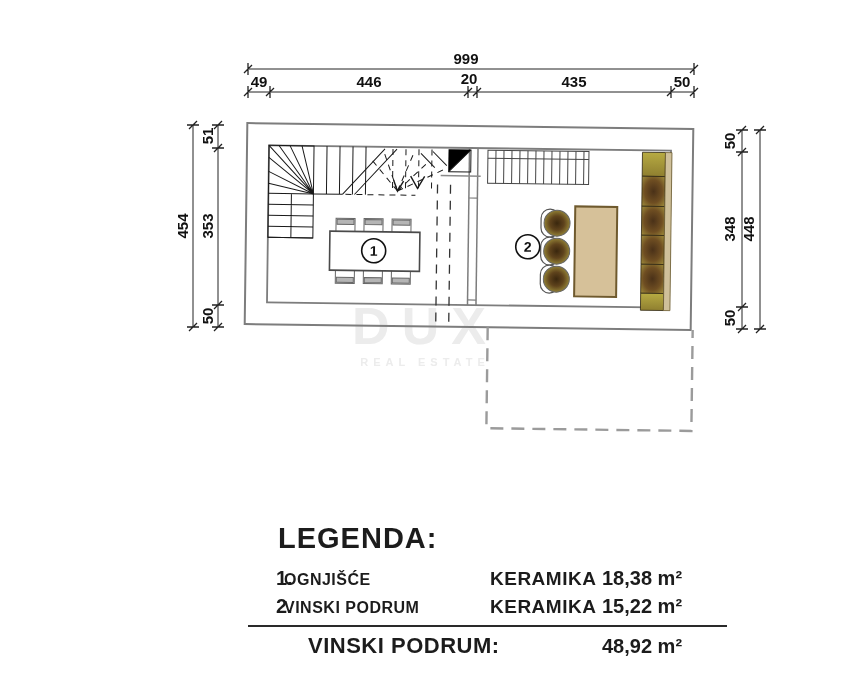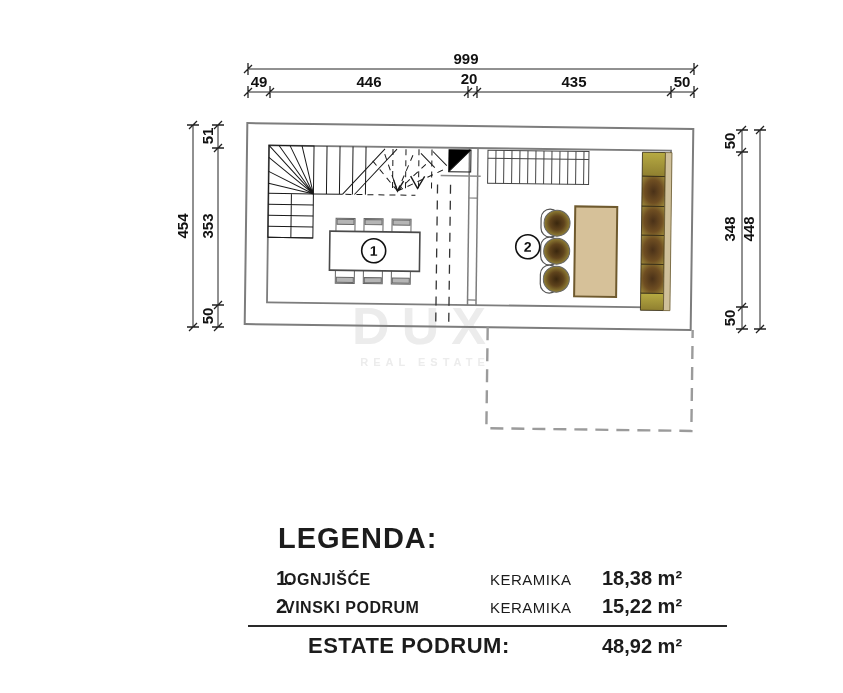--- a/index.html
+++ b/index.html
@@ -14,21 +14,21 @@
   .watermark{position:absolute;left:336px;top:300px;width:178px;text-align:center;z-index:0;}
   .wm-brand{font-size:52px;font-weight:700;letter-spacing:12px;color:#ececec;line-height:1.0;}
   .wm-tag{font-size:11px;font-weight:700;letter-spacing:5px;color:#ececec;margin-top:4px;}
   .plan-svg{position:absolute;left:0;top:0;z-index:1;}
   
   .legend{position:absolute;left:248px;top:522px;width:480px;z-index:2;}
   .legend-title{font-size:29px;font-weight:700;margin:0 0 12px 30px;letter-spacing:1px;}
   .legend-grid{display:grid;grid-template-columns:36px 206px 112px 1fr;row-gap:5px;align-items:baseline;}
   .lg-num{font-size:20px;font-weight:700;padding-left:28px;}
   .lg-name{font-size:16px;font-weight:700;letter-spacing:0.5px;}
-  .lg-mat{font-size:15px;font-weight:400;letter-spacing:0.5px;}
+  .lg-mat{font-size:19px;font-weight:700;letter-spacing:0.5px;}
   .lg-area{font-size:20px;font-weight:700;}
   .legend-divider{height:0;border-top:2px solid #2a2a2a;margin:7px 0 6px 0;width:479px;}
   .legend-total{display:grid;grid-template-columns:354px 1fr;align-items:baseline;}
   .lg-total-label{font-size:22px;font-weight:700;padding-left:60px;letter-spacing:0.5px;}
   .lg-total-area{font-size:20px;font-weight:700;}
 </style>
 </head>
 <body>
 
 <div class="page">
@@ -203,18 +203,18 @@
       <span class="lg-name">OGNJIŠĆE</span>
       <span class="lg-mat">KERAMIKA</span>
       <span class="lg-area">18,38 m²</span>
       <span class="lg-num">2.</span>
       <span class="lg-name">VINSKI PODRUM</span>
       <span class="lg-mat">KERAMIKA</span>
       <span class="lg-area">15,22 m²</span>
     </div>
     <div class="legend-divider"></div>
     <div class="legend-total">
-      <span class="lg-total-label">ESTATE PODRUM:</span>
+      <span class="lg-total-label">VINSKI PODRUM:</span>
       <span class="lg-total-area">48,92 m²</span>
     </div>
   </div>
 
 </div>
 
 </body></html>

